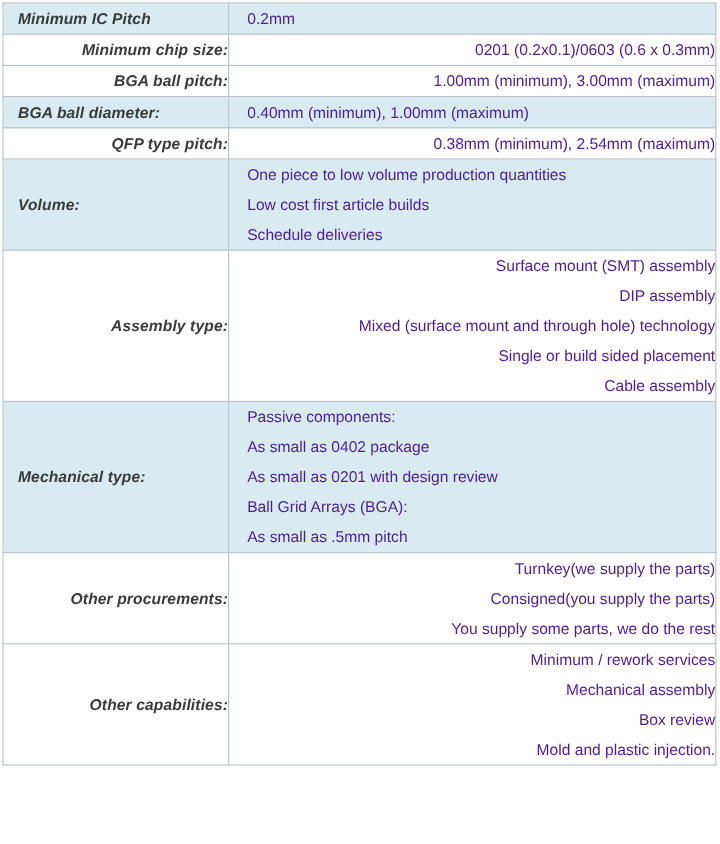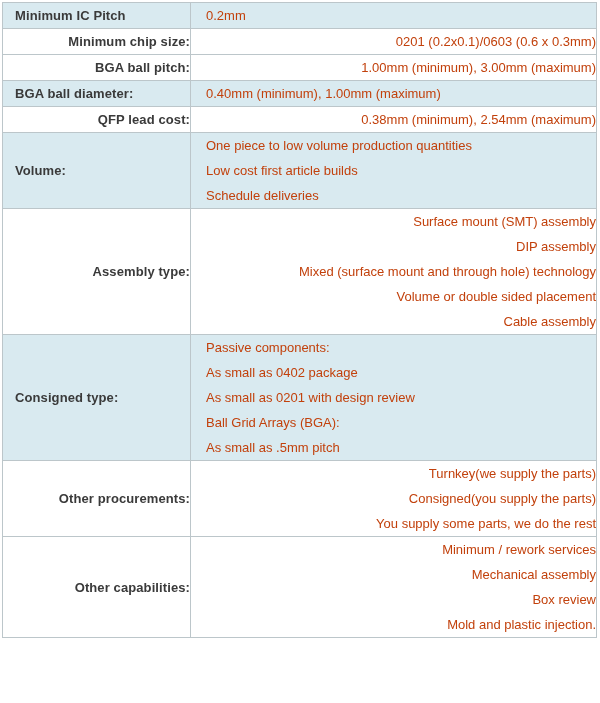--- a/index.html
+++ b/index.html
@@ -34,24 +34,25 @@
     background: #ffffff;
     text-align: right;
   }
   td.label-cell {
     width: 188px;
     font-size: 13px;
     font-weight: bold;
     color: #3a3a3a;
     padding-left: 12px;
     letter-spacing: 0.1px;
+    font-style: italic;
   }
   td.value-cell {
     font-size: 13px;
-    color: #c2410c;
+    color: #4c1d95;
     padding-left: 15px;
   }
   .value-line {
     height: 25px;
     line-height: 25px;
     white-space: nowrap;
     overflow: hidden;
   }
 </style>
 </head>
@@ -84,48 +85,48 @@
       </tr>
 
       <tr class="shaded">
         <td class="label-cell">BGA ball diameter:</td>
         <td class="value-cell">
           <div class="value-line">0.40mm (minimum), 1.00mm (maximum)</div>
         </td>
       </tr>
 
       <tr class="plain">
-        <td class="label-cell">QFP lead cost:</td>
+        <td class="label-cell">QFP type pitch:</td>
         <td class="value-cell">
           <div class="value-line">0.38mm (minimum), 2.54mm (maximum)</div>
         </td>
       </tr>
 
       <tr class="shaded">
         <td class="label-cell">Volume:</td>
         <td class="value-cell">
           <div class="value-line">One piece to low volume production quantities</div>
           <div class="value-line">Low cost first article builds</div>
           <div class="value-line">Schedule deliveries</div>
         </td>
       </tr>
 
       <tr class="plain">
         <td class="label-cell">Assembly type:</td>
         <td class="value-cell">
           <div class="value-line">Surface mount (SMT) assembly</div>
           <div class="value-line">DIP assembly</div>
           <div class="value-line">Mixed (surface mount and through hole) technology</div>
-          <div class="value-line">Volume or double sided placement</div>
+          <div class="value-line">Single or build sided placement</div>
           <div class="value-line">Cable assembly</div>
         </td>
       </tr>
 
       <tr class="shaded">
-        <td class="label-cell">Consigned type:</td>
+        <td class="label-cell">Mechanical type:</td>
         <td class="value-cell">
           <div class="value-line">Passive components:</div>
           <div class="value-line">As small as 0402 package</div>
           <div class="value-line">As small as 0201 with design review</div>
           <div class="value-line">Ball Grid Arrays (BGA):</div>
           <div class="value-line">As small as .5mm pitch</div>
         </td>
       </tr>
 
       <tr class="plain">

